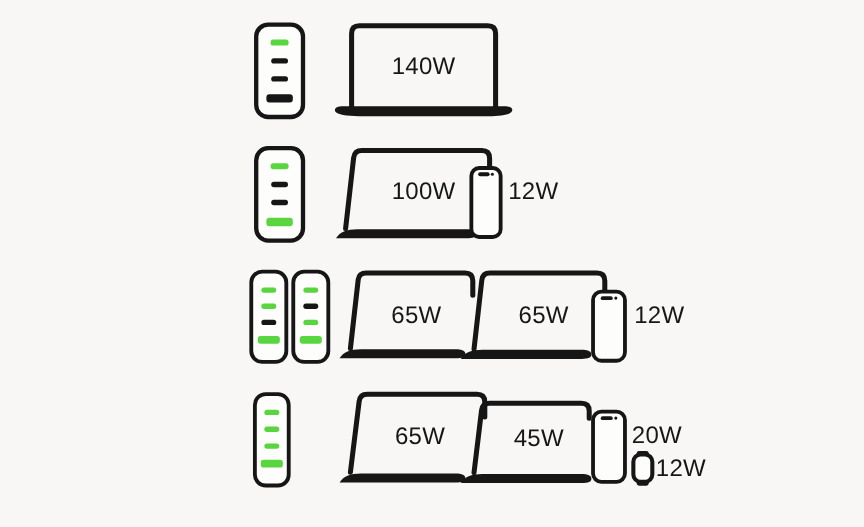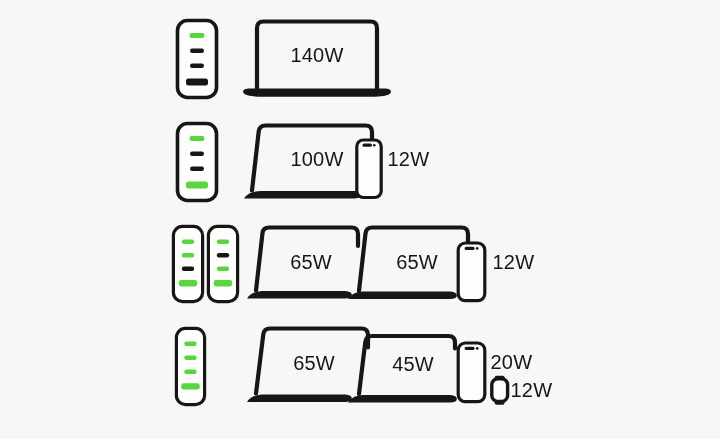--- a/index.html
+++ b/index.html
@@ -1,20 +1,20 @@
 <!DOCTYPE html>
 <html style="--background: #f8f7f5; --ink: #161616; --active-green: #58d53f; --device-fill: #fdfdfc;"><head>
 <meta charset="utf-8">
 <style>
   :root{
     --background:#f8f7f5; --ink:#161616; --active-green:#58d53f; --device-fill:#fdfdfc;
   }
   html,body{margin:0;padding:0;background:var(--background);}
   .stage{position:relative;width:596px;height:439px;background:var(--background);overflow:hidden;
-         font-family:"Liberation Sans",sans-serif;}
+         font-family:"Liberation Sans",sans-serif;margin-left:36px;}
   svg{display:block;position:absolute;left:0;top:0;}
   .chg{stroke:var(--ink);stroke-width:3.6;fill:var(--device-fill);}
   .chg-sm{stroke:var(--ink);stroke-width:3.2;fill:var(--device-fill);}
   .port{stroke:none;}
   .lt{stroke:var(--ink);stroke-width:4.2;fill:none;stroke-linecap:round;stroke-linejoin:round;}
   .base{fill:var(--ink);stroke:none;}
   .ph{stroke:var(--ink);stroke-width:3.2;fill:var(--device-fill);}
   .notch{fill:var(--ink);stroke:none;}
   .wb{stroke:var(--ink);stroke-width:3.4;fill:var(--device-fill);}
   .stub{fill:var(--ink);stroke:none;}

